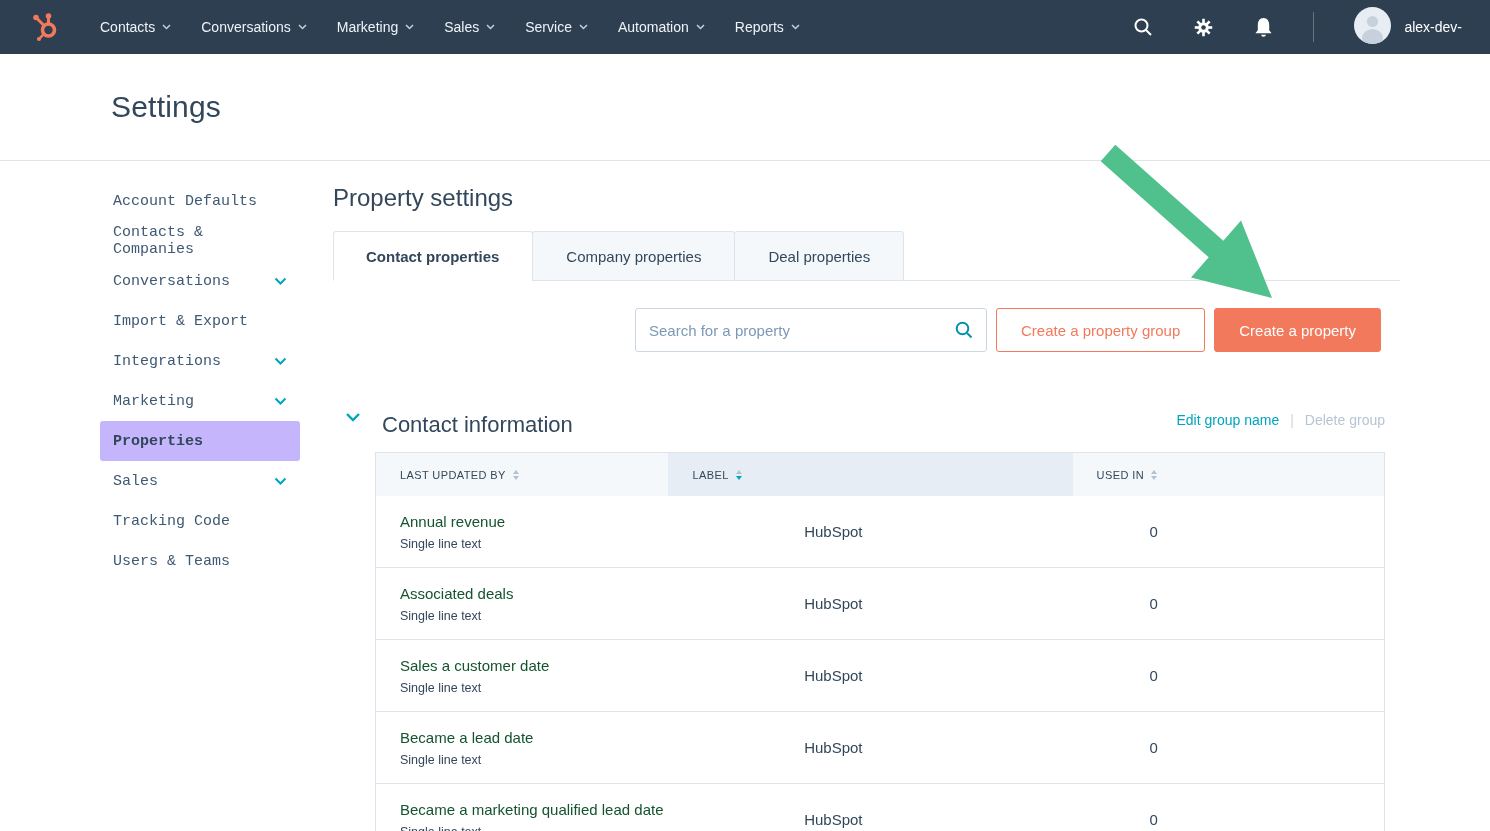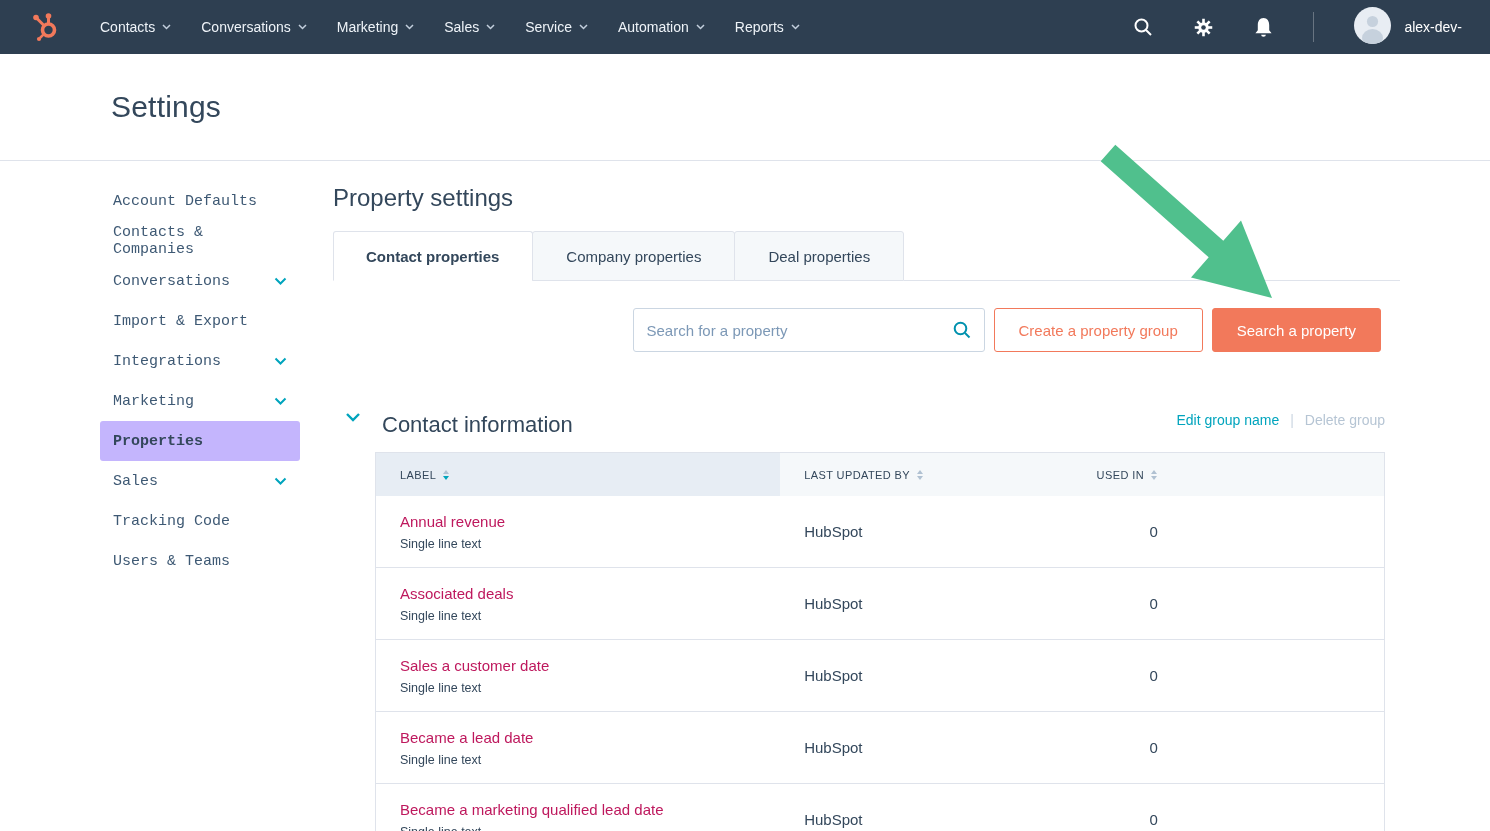--- a/index.html
+++ b/index.html
@@ -102,21 +102,21 @@
   .sort { display: inline-flex; flex-direction: column; gap: 2px; margin-left: 7px; }
   .tri-up { width: 0; height: 0; border-left: 3.5px solid transparent; border-right: 3.5px solid transparent; border-bottom: 4px solid #b0c1d2; }
   .tri-down { width: 0; height: 0; border-left: 3.5px solid transparent; border-right: 3.5px solid transparent; border-top: 4px solid #b0c1d2; }
   .tri-down.on { border-top-color: #00a4bd; }
   .trow { display: flex; align-items: center; height: 72px; border: 1px solid #dfe3eb; border-top: none; background: #fff; }
   .trow:first-of-type { border-top: 1px solid #dfe3eb; }
   .td { padding-left: 24px; }
   .td.c1 { width: 405px; }
   .td.c2 { width: 293px; }
   .td.c3 { width: 312px; padding-left: 77px; }
-  .prop-link { color: #be185d; font-size: 15px; cursor: pointer; }
+  .prop-link { color: #14532d; font-size: 15px; cursor: pointer; }
   .prop-type { font-size: 12.5px; color: #33475b; margin-top: 7px; }
 
   
   .arrow-overlay { position: absolute; inset: 0; pointer-events: none; z-index: 50; }
 </style>
 </head>
 <body>
 
 <header class="navbar">
   <div class="logo">
@@ -289,51 +289,51 @@
 
     <div class="toolbar">
       <div class="search-box">
         <input class="search-input" type="text" placeholder="Search for a property" style="">
         <svg width="18" height="18" viewBox="0 0 18 18">
           <circle cx="7.5" cy="7.5" r="5.8" fill="none" stroke="#0091ae" stroke-width="2"></circle>
           <line x1="12" y1="12" x2="16.5" y2="16.5" stroke="#0091ae" stroke-width="2"></line>
         </svg>
       </div>
       <button class="btn btn-outline">Create a property group</button>
-      <button class="btn btn-solid">Search a property</button>
+      <button class="btn btn-solid">Create a property</button>
     </div>
 
     <div class="group-header">
       <svg width="16" height="10" viewBox="0 0 16 10" style="cursor:pointer">
         <polyline points="2,2 8,8 14,2" fill="none" stroke="#00a4bd" stroke-width="2.4"></polyline>
       </svg>
       <span class="group-title">Contact information</span>
       <span class="group-links">
         <a class="link-teal">Edit group name</a>
         <span class="link-sep">|</span>
         <a class="link-disabled">Delete group</a>
       </span>
     </div>
 
     <div class="ptable">
       <div class="thead">
+        <div class="th c2">
+          <span>LAST UPDATED BY</span>
+          <span class="sort">
+              <span class="tri-up"></span>
+              <span class="tri-down"></span>
+            </span>
+        </div>
         <div class="th c1">
           <span>LABEL</span>
           <span class="sort">
               <span class="tri-up"></span>
               <span class="tri-down on"></span>
             </span>
         </div>
-        <div class="th c2">
-          <span>LAST UPDATED BY</span>
-          <span class="sort">
-              <span class="tri-up"></span>
-              <span class="tri-down"></span>
-            </span>
-        </div>
         <div class="th c3">
           <span>USED IN</span>
           <span class="sort">
               <span class="tri-up"></span>
               <span class="tri-down"></span>
             </span>
         </div>
       </div>
 
       <div class="trow">

